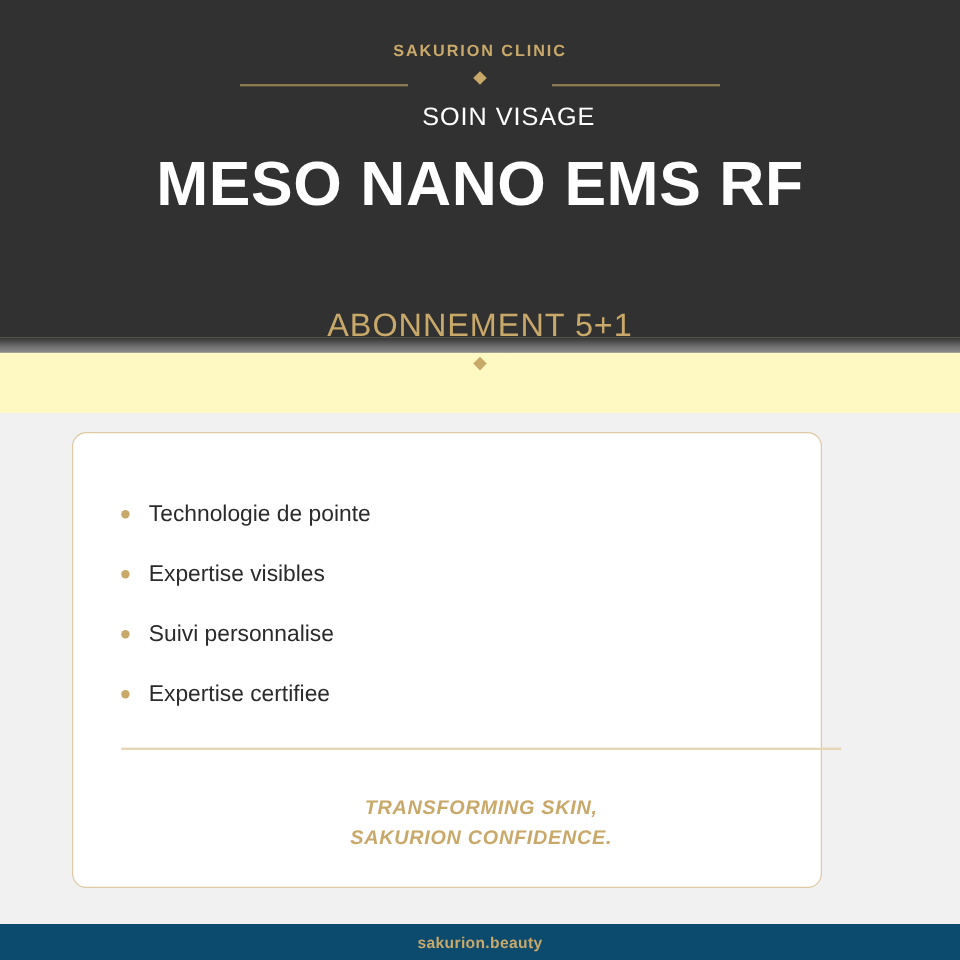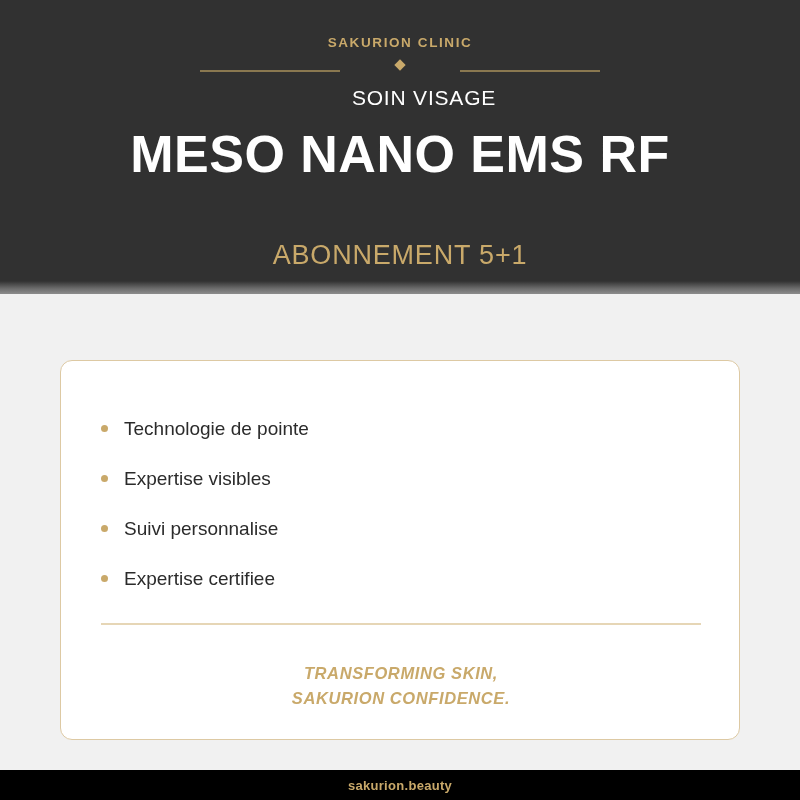--- a/index.html
+++ b/index.html
@@ -14,22 +14,22 @@
     overflow: hidden;
     position: relative;
   }
 
   
   .header {
     position: absolute;
     top: 0;
     left: 0;
     width: 800px;
-    height: 294px;
-    background: #b91c1c;
+    height: 344px;
+    background: #fef9c3;
     box-sizing: border-box;
     overflow: hidden;
   }
   .header-inner {
     position: absolute;
     top: 0;
     left: 0;
     width: 800px;
     height: 281px;
     background: #313131;
@@ -101,30 +101,30 @@
     letter-spacing: 0.5px;
     margin-top: 20px;
     line-height: 1;
     white-space: nowrap;
   }
   .plan {
     color: #c9a96a;
     font-size: 27px;
     font-weight: normal;
     letter-spacing: 0.8px;
-    margin-top: 28px;
+    margin-top: 44px;
     line-height: 1;
   }
 
   
   .card {
     position: absolute;
     left: 60px;
     top: 360px;
-    width: 680px;
+    width: 625px;
     height: 380px;
     background: #ffffff;
     border: 1px solid #ddc9a3;
     border-radius: 12px;
     box-sizing: border-box;
   }
   .features {
     list-style: none;
     margin: 0;
     padding: 42px 0 0 40px;
@@ -169,21 +169,21 @@
     line-height: 25px;
   }
 
   
   .footer {
     position: absolute;
     left: 0;
     top: 770px;
     width: 800px;
     height: 30px;
-    background: #000000;
+    background: #0c4a6e;
     display: flex;
     align-items: center;
     justify-content: center;
   }
   .footer-handle {
     color: #c9a96a;
     font-size: 13px;
     font-weight: bold;
     letter-spacing: 0.3px;
     line-height: 1;

